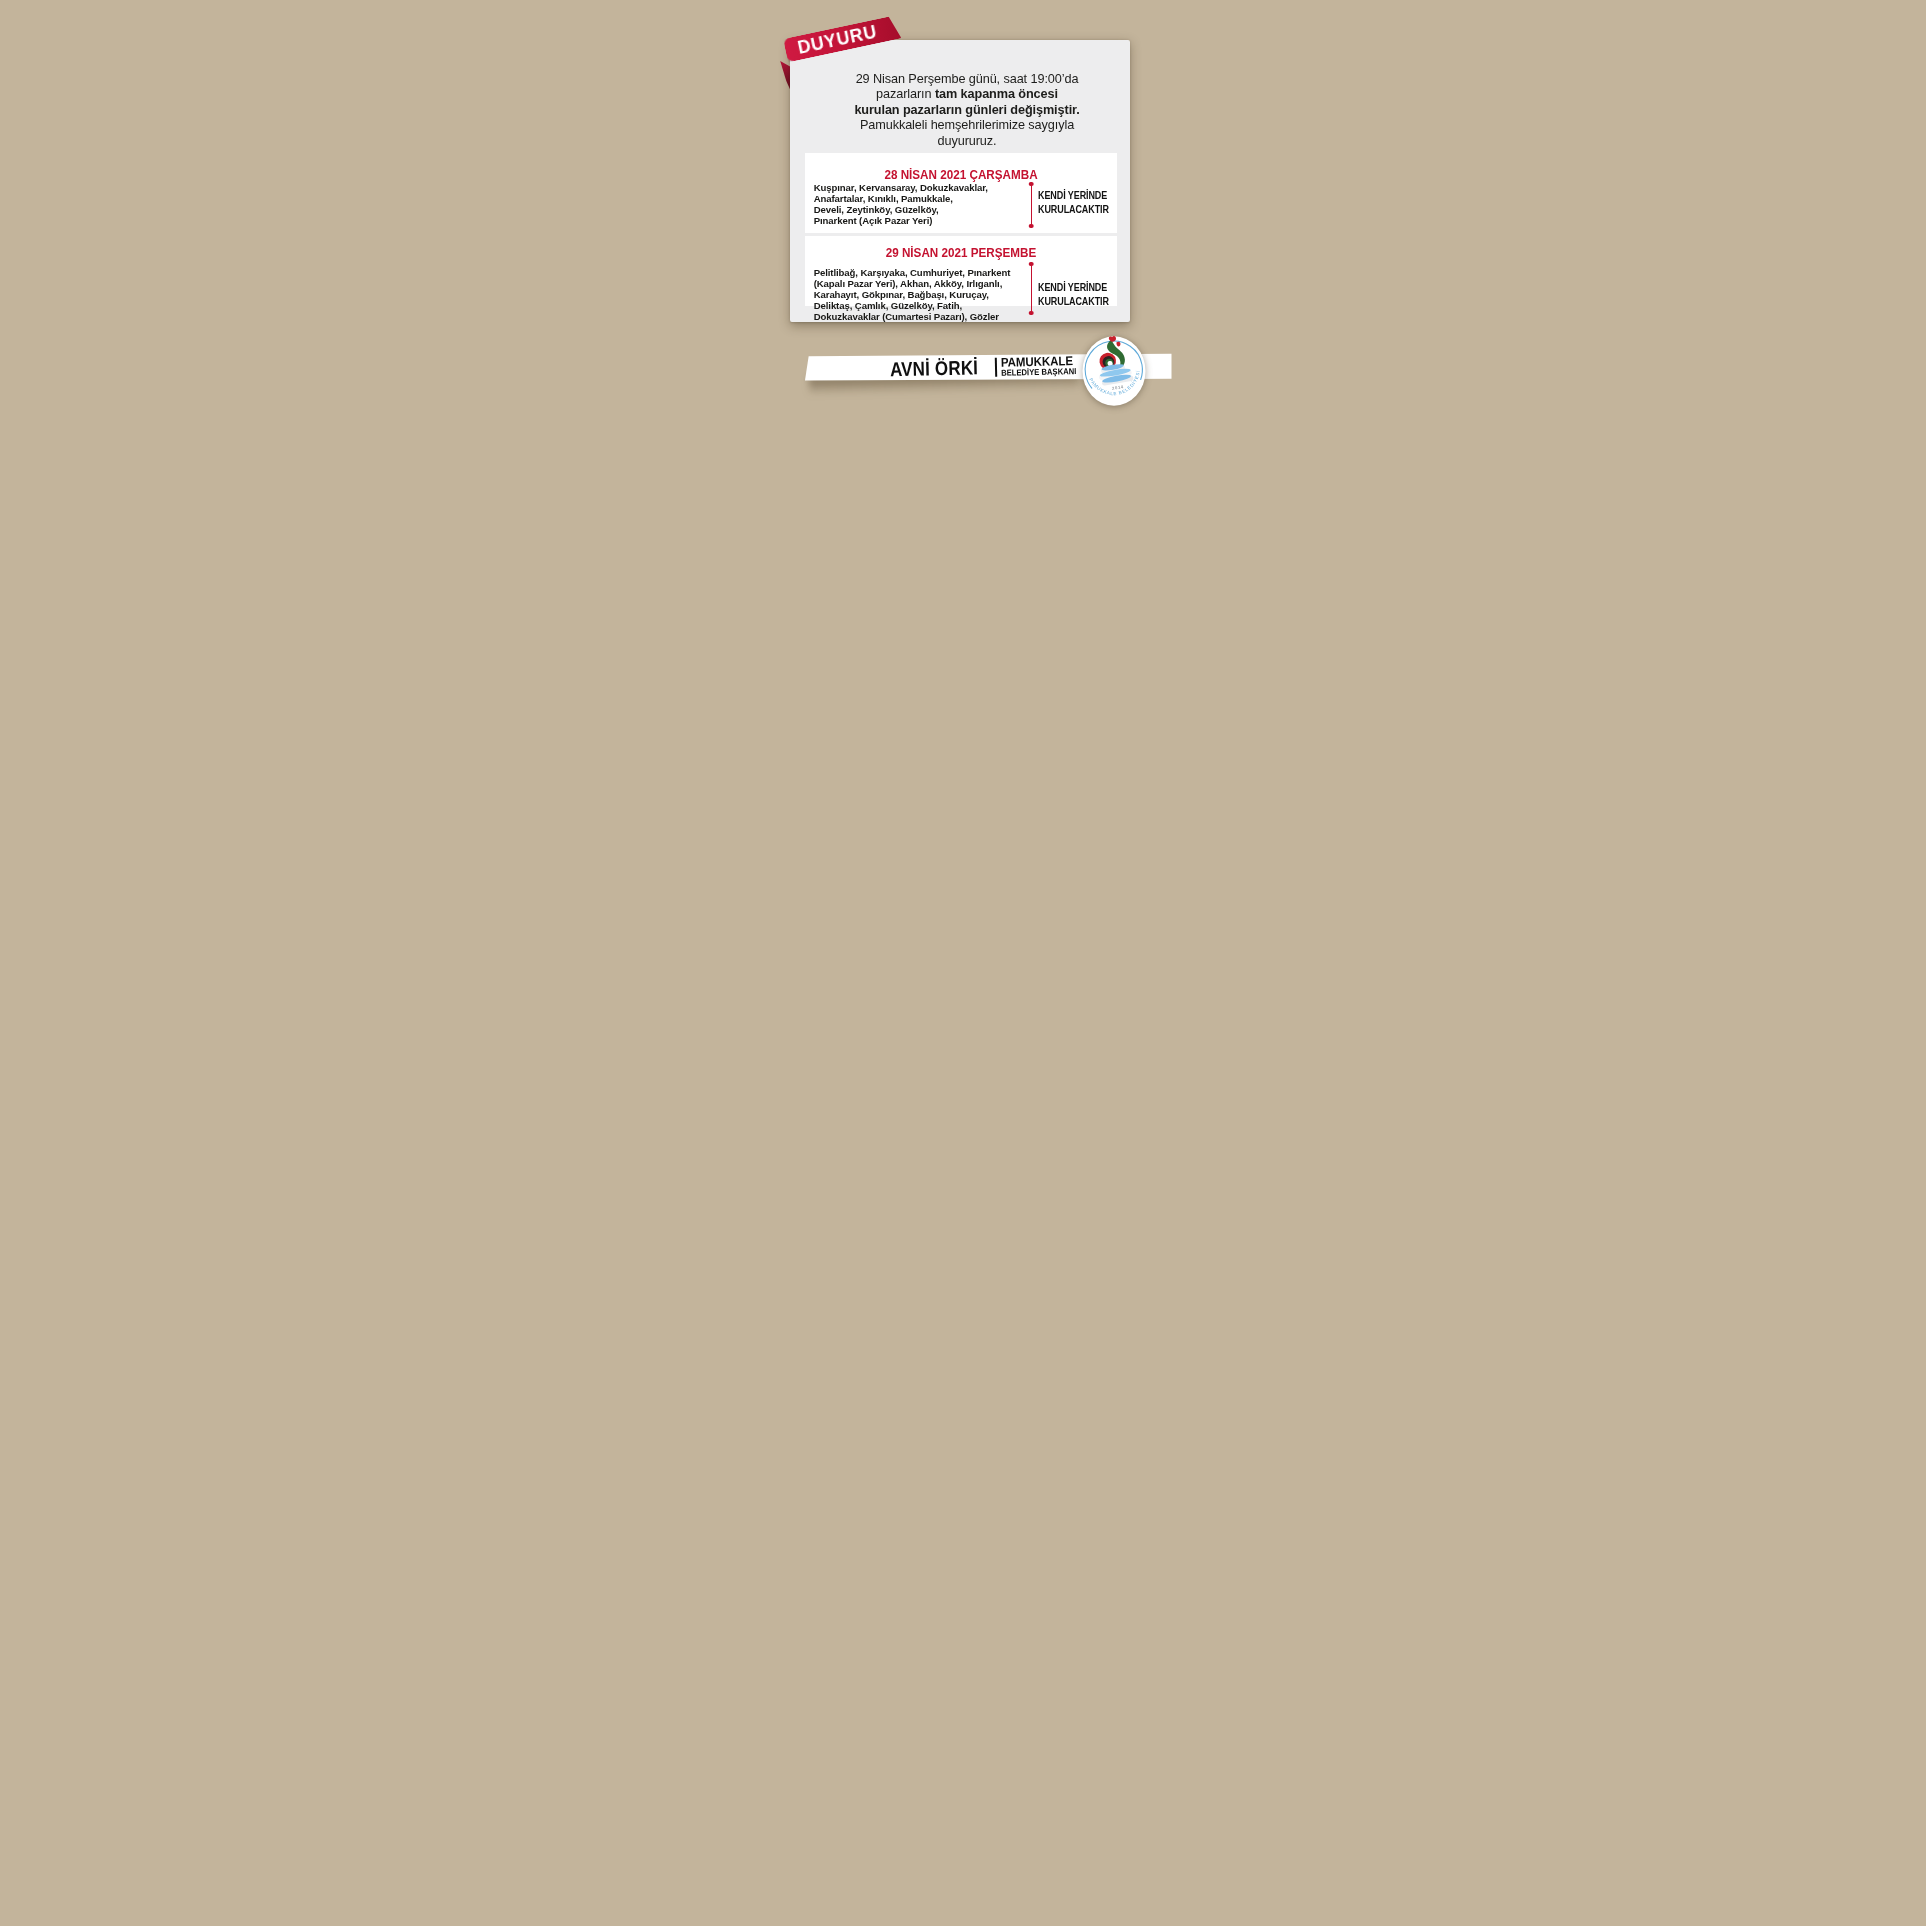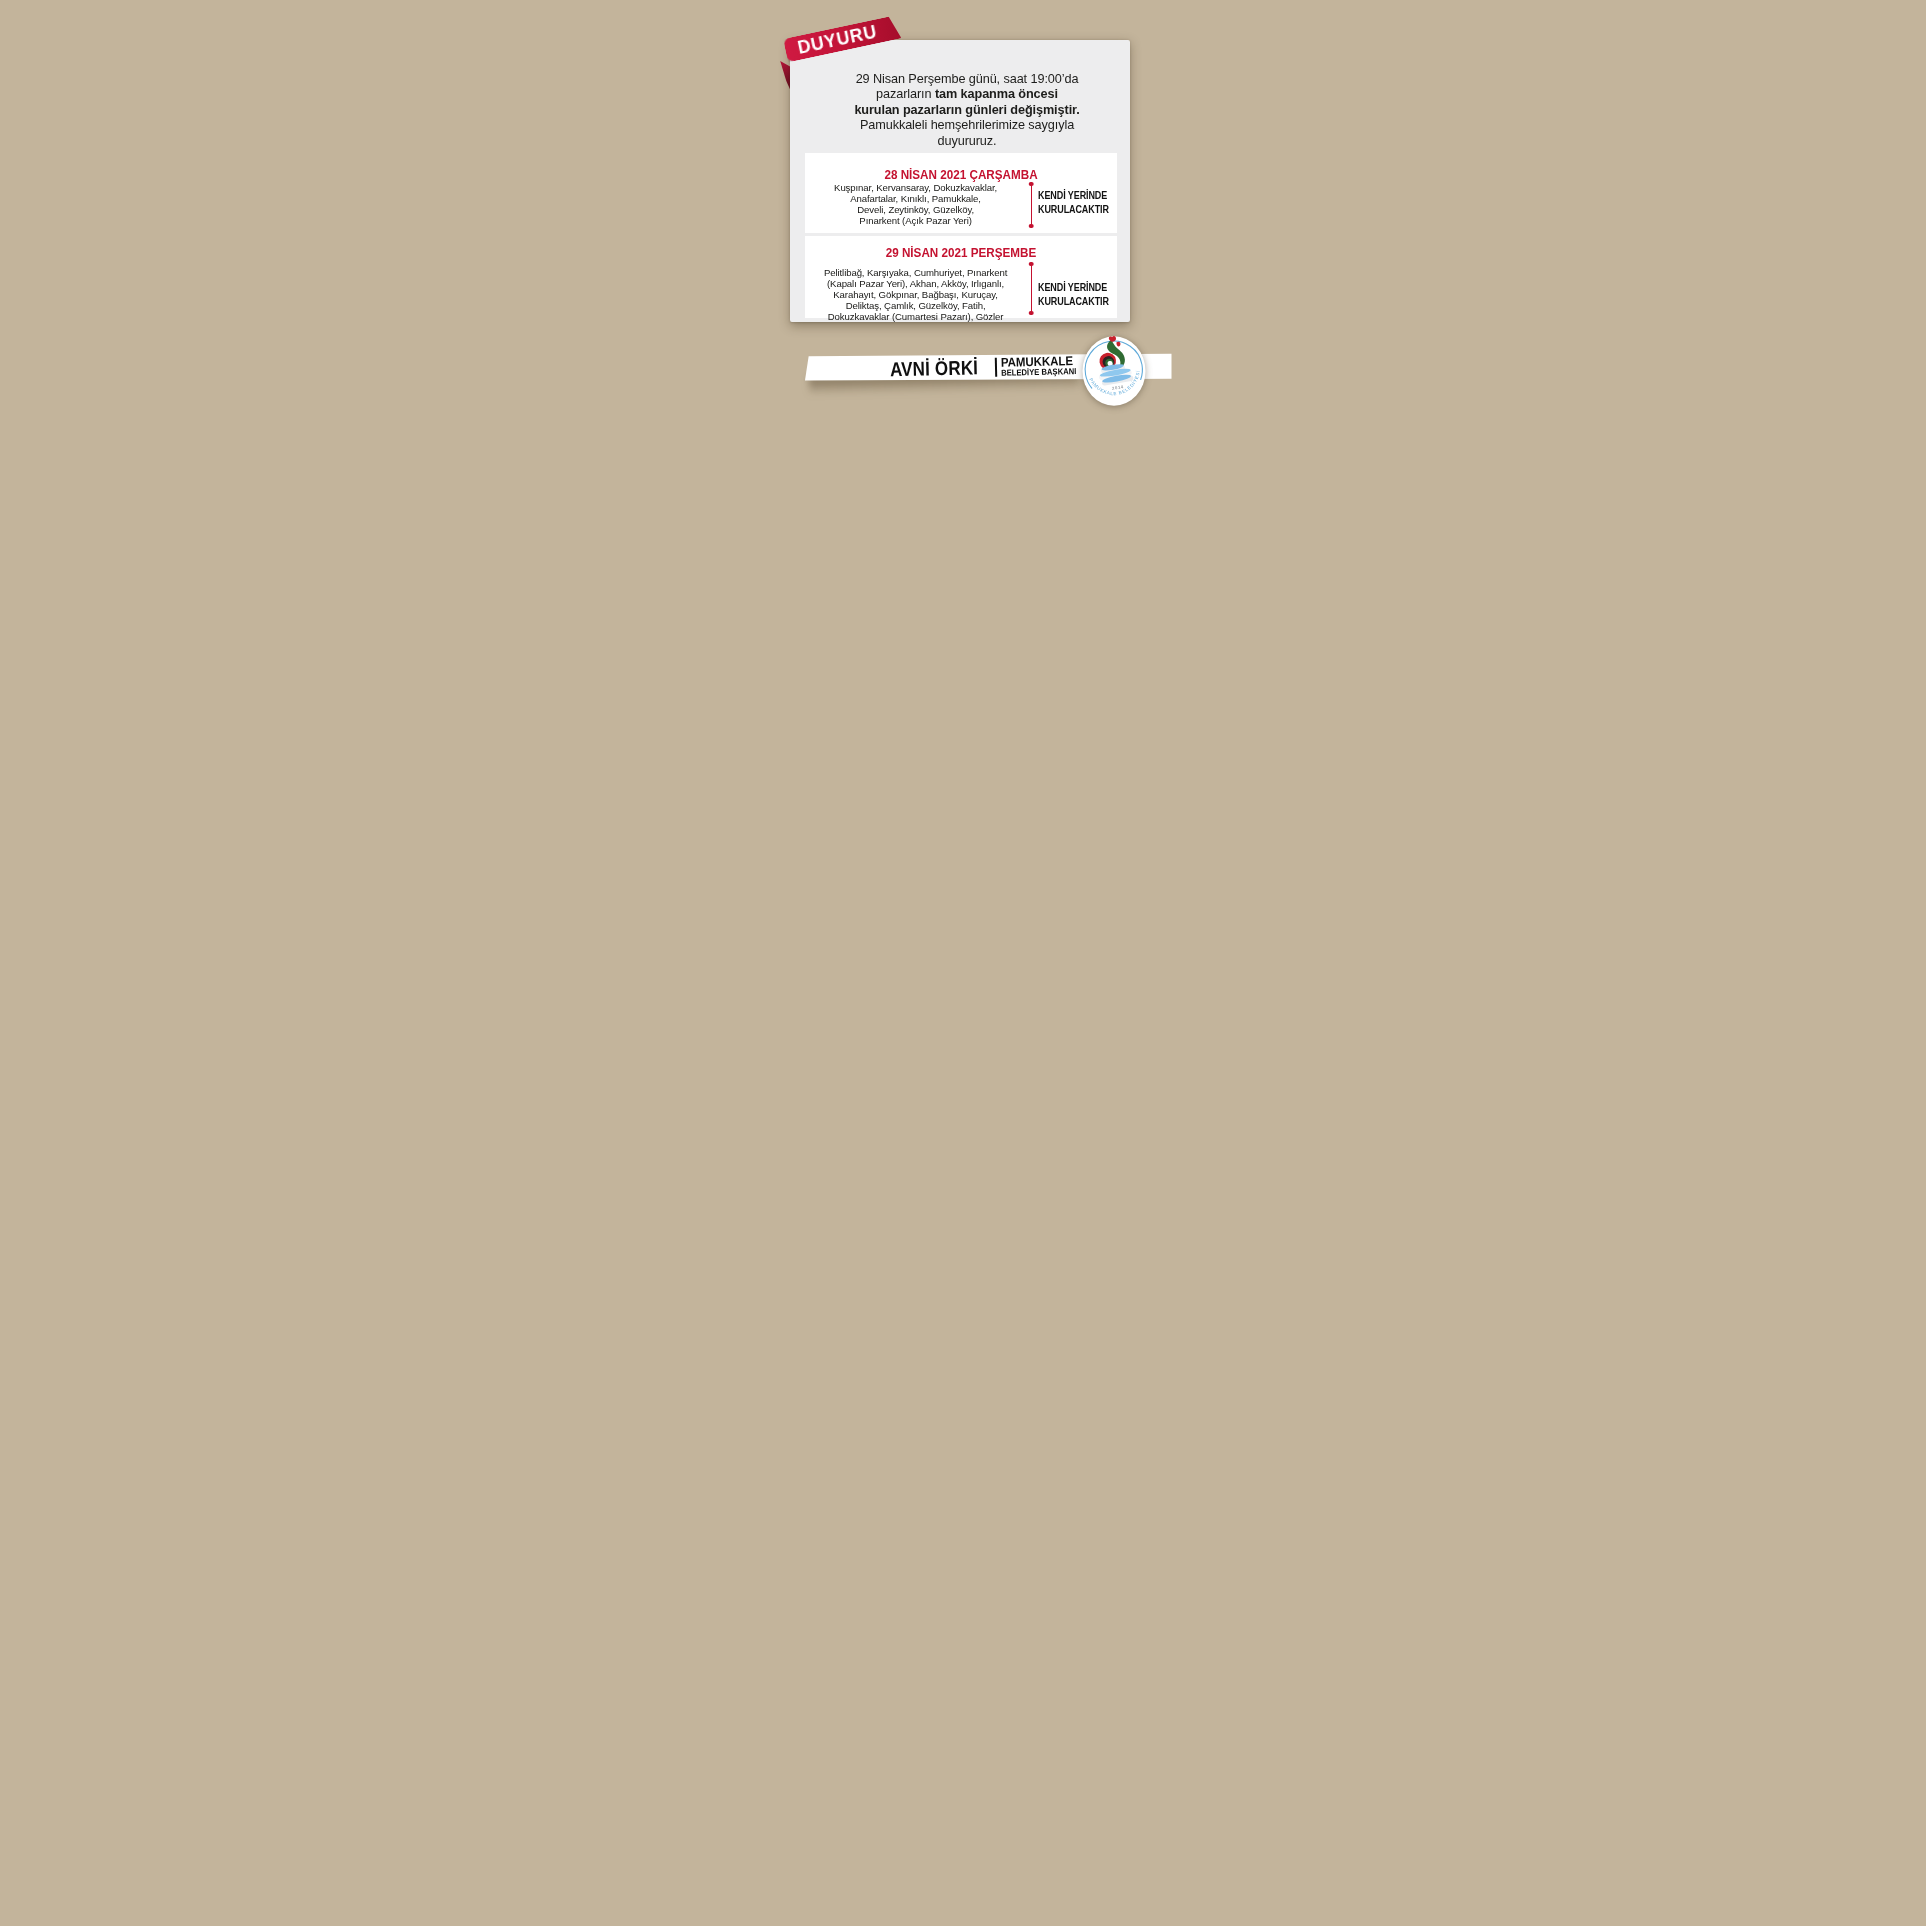--- a/index.html
+++ b/index.html
@@ -40,32 +40,33 @@
   .intro{
     position:absolute;left:0;right:0;top:32px;text-align:center;
     font-size:12.7px;line-height:15.4px;color:#1d1d1b;letter-spacing:-0.1px;padding-left:15px;
   }
   .intro .b{font-weight:bold;}
   
   .box{
     position:absolute;left:15px;width:312px;background:#ffffff;
   }
   .box1{top:113px;height:80px;}
-  .box2{top:196px;height:82px;}
+  .box2{top:196px;height:70px;}
   .box-title{
     position:absolute;left:0;width:100%;margin:0;text-align:center;
     font-size:12.3px;font-weight:bold;color:#c41230;letter-spacing:0;
     transform:scaleX(.95);
   }
   .box1 .box-title{top:14.6px;}
   .box2 .box-title{top:10px;}
   .box-body{
-    position:absolute;right:99px;left:9.2px;text-align:center;
+    position:absolute;right:99px;left:9.2px;text-align:left;
     font-size:9.6px;line-height:11px;color:#181816;letter-spacing:-0.1px;
     white-space:nowrap;
+    font-weight:bold;
   }
   .box1 .box-body{top:29px;}
   .box2 .box-body{top:31px;}
   .vline{
     position:absolute;left:226px;width:1.2px;background:#c41230;
   }
   .box1 .vline{top:31px;height:42px;}
   .box2 .vline{top:28px;height:49px;}
   .vline .dot{
     position:absolute;left:50%;width:4.6px;height:4.6px;border-radius:50%;

